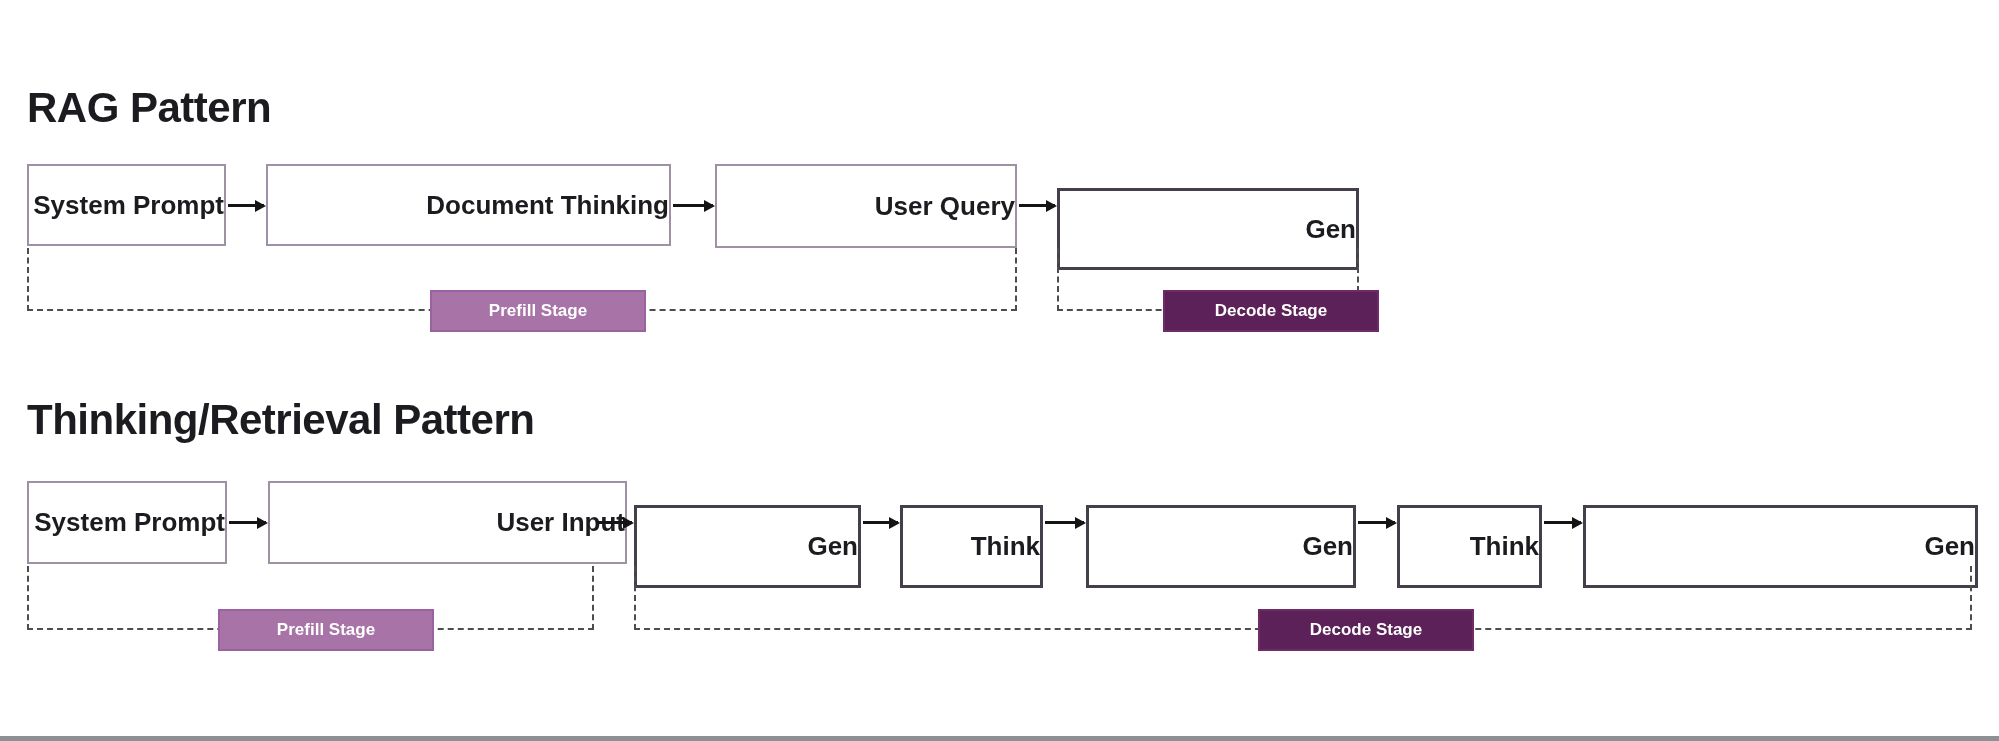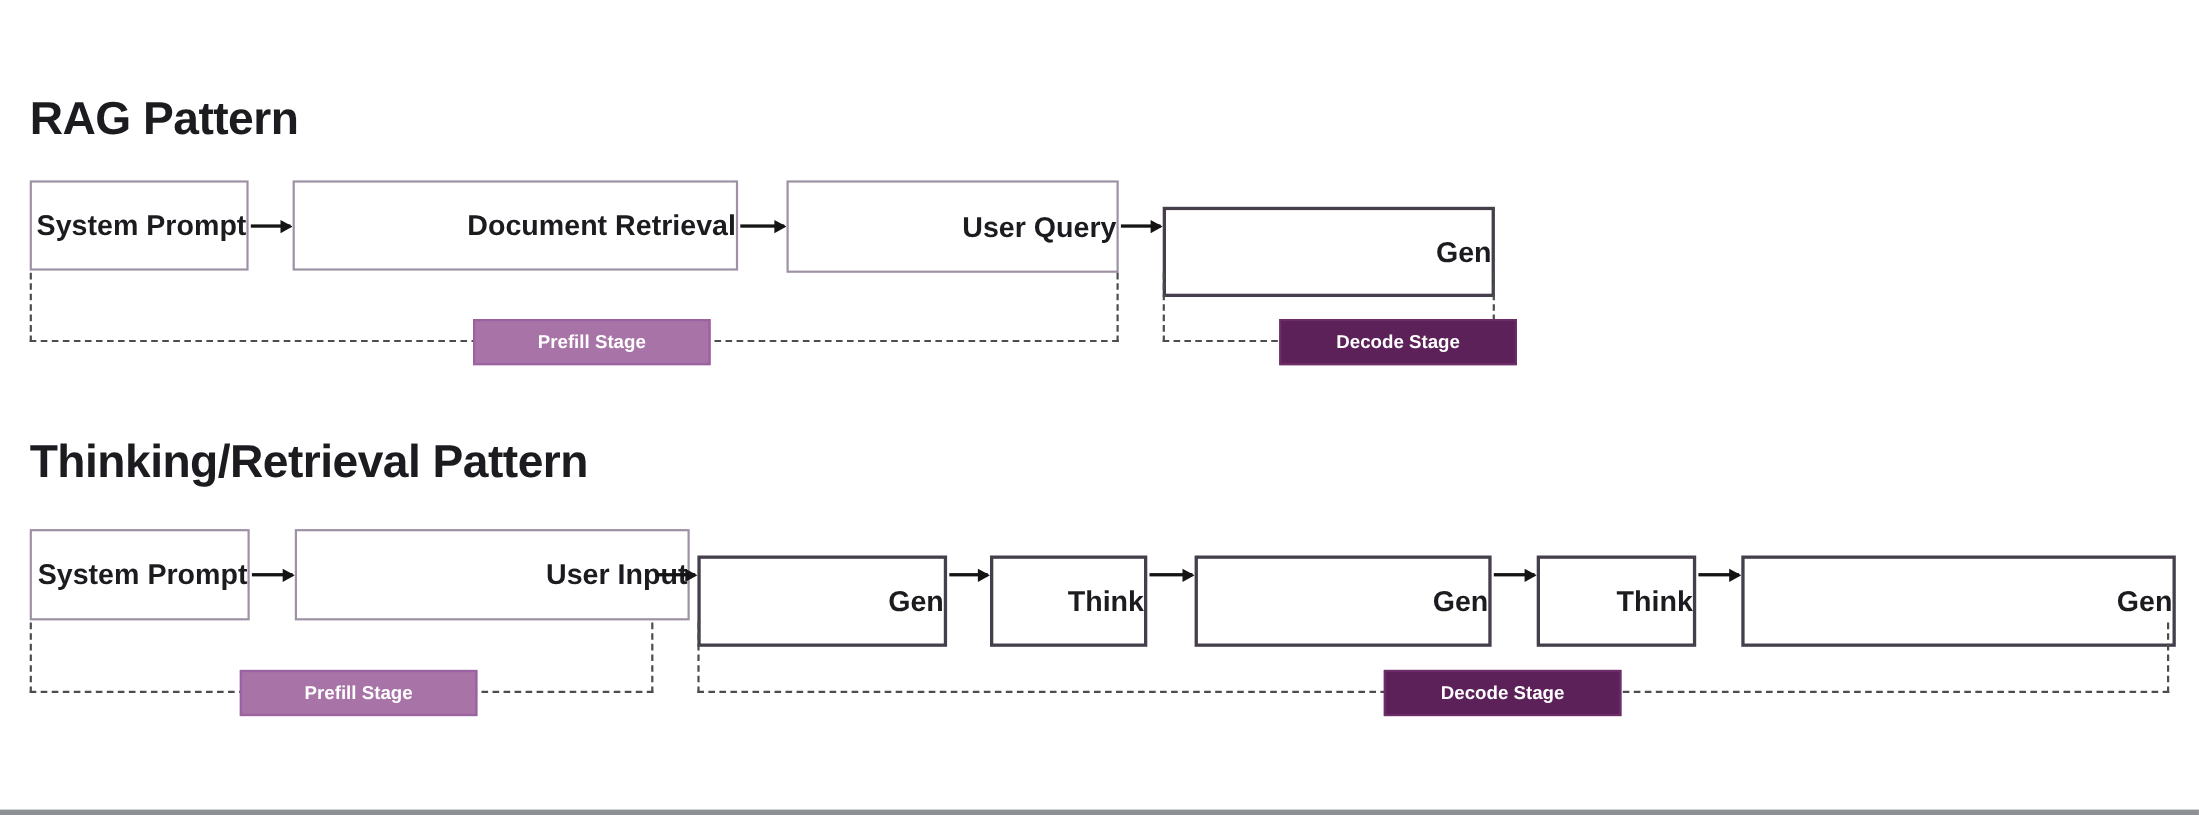--- a/index.html
+++ b/index.html
@@ -92,21 +92,21 @@
 <div class="canvas">
 
   <h1 class="title" style="left:27px; top:84px">RAG Pattern</h1>
 
   <div class="box light" style="left:27px; top:164px; width:199px; height:82px">
     <span>System Prompt</span>
   </div>
   <div class="arrow" style="left:228px; top:204px; width:36px"></div>
 
   <div class="box light" style="left:266px; top:164px; width:405px; height:82px">
-    <span>Document Retrieval</span>
+    <span>Document Thinking</span>
   </div>
   <div class="arrow" style="left:673px; top:204px; width:40px"></div>
 
   <div class="box light" style="left:715px; top:164px; width:302px; height:84px">
     <span>User Query</span>
   </div>
   <div class="arrow" style="left:1019px; top:204px; width:36px"></div>
 
   <div class="box dark" style="left:1057px; top:164px; width:302px; height:82px">
     <span>Gen</span>

